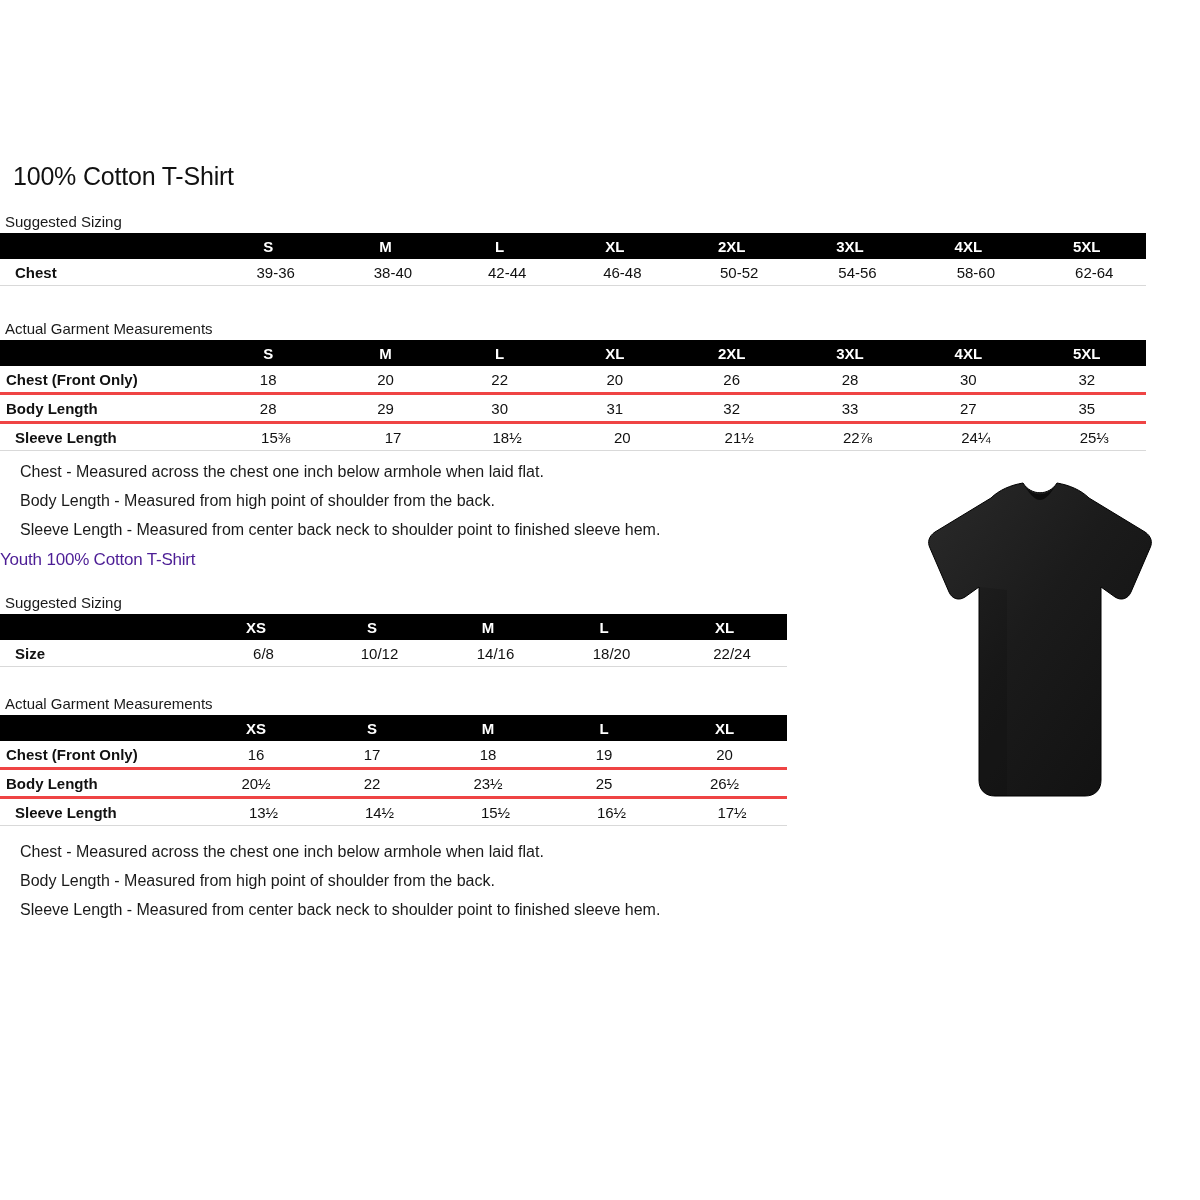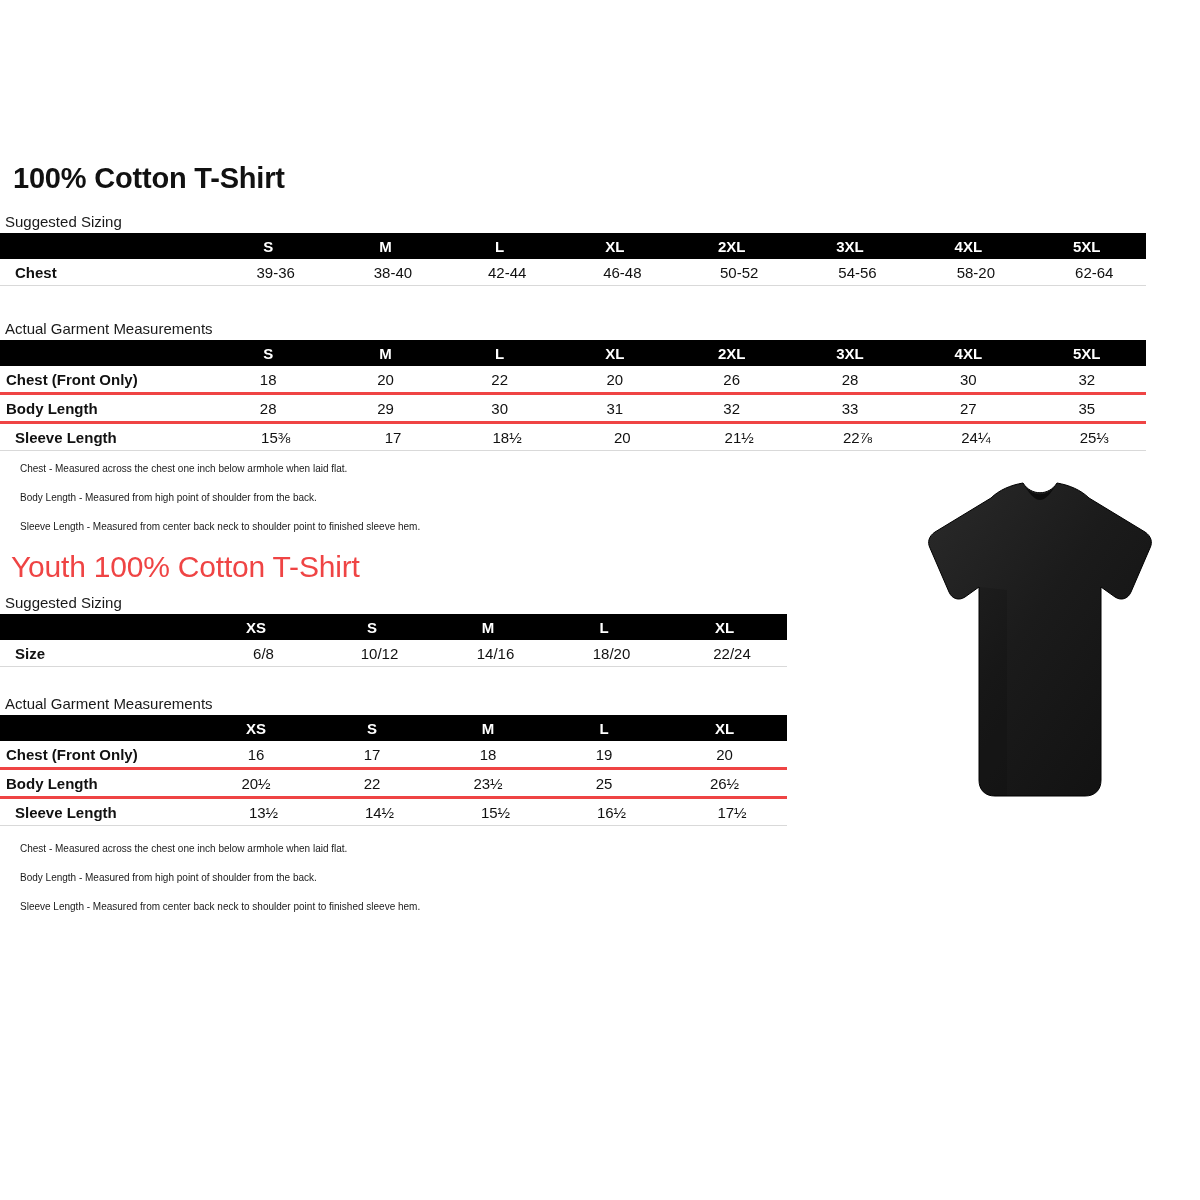--- a/index.html
+++ b/index.html
@@ -28,22 +28,22 @@
     position: absolute;
     left: 8px;
     top: 160px;
     width: 1184px;
     height: 44px;
   }
   .main-title {
     position: absolute;
     left: 5px;
     top: 2px;
-    font-size: 29px;
-    font-weight: 700;
+    font-size: 25px;
+    font-weight: 400;
     letter-spacing: -0.2px;
     color: #111;
     white-space: nowrap;
   }
   .sizing-chart-banner {
     position: absolute;
     left: 336px;
     top: 0px;
     width: 566px;
     height: 41px;
@@ -104,32 +104,32 @@
     padding-left: 6px;
     font-weight: bold;
     font-size: 15px;
     color: #111;
   }
   .tbl.nolines tbody td { border-bottom: none; }
 
   
   .note {
     position: absolute;
-    font-size: 10px;
+    font-size: 16px;
     color: #1a1a1a;
     white-space: nowrap;
   }
 
   .youth-title {
     position: absolute;
-    left: 11px;
-    font-size: 30px;
+    left: 0;
+    font-size: 17px;
     font-weight: 400;
     letter-spacing: -0.2px;
-    color: #ef4444;
+    color: #4c1d95;
     white-space: nowrap;
   }
 
   
   .shirt-wrap {
     position: absolute;
     left: 895px;
     top: 480px;
     width: 290px;
     height: 330px;
@@ -173,21 +173,21 @@
       </thead>
       <tbody>
         <tr>
           <td class="rowlabel">Chest</td>
           <td>39-36</td>
           <td>38-40</td>
           <td>42-44</td>
           <td>46-48</td>
           <td>50-52</td>
           <td>54-56</td>
-          <td>58-20</td>
+          <td>58-60</td>
           <td>62-64</td>
         </tr>
       </tbody>
     </table>
 
   <div class="small-label" style="left:5px; top:320px;">Actual Garment Measurements</div>
 
   <table class="tbl" id="adult-actual" style="left:0px; top:340px; width:1146px;">
     <colgroup>
       <col style="width:198px">

